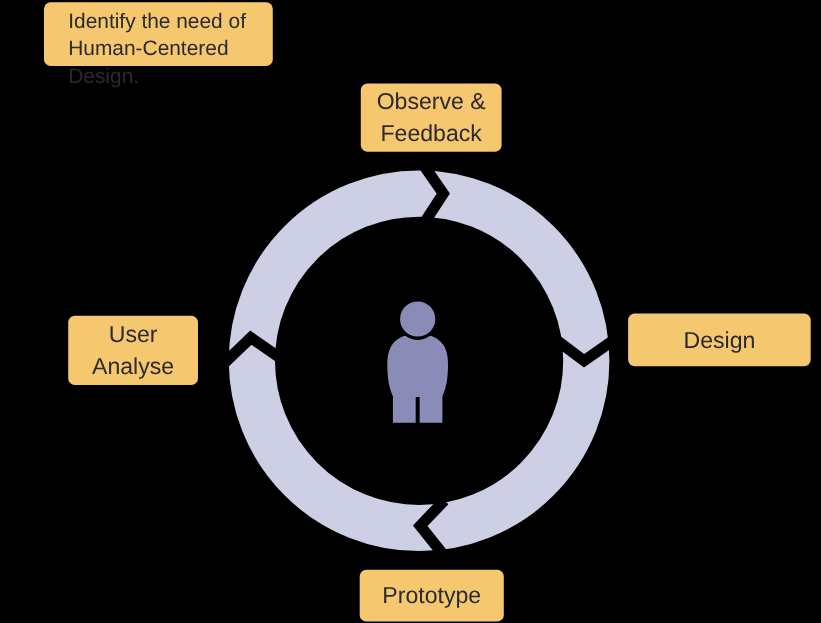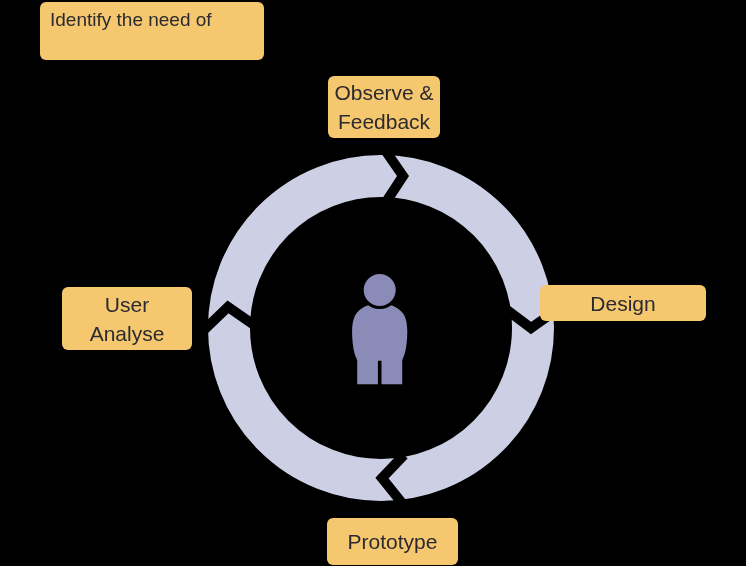--- a/index.html
+++ b/index.html
@@ -20,37 +20,37 @@
   }
   .canvas svg{position:absolute;left:0;top:0;}
   .label-box{
     position:absolute;
     background:var(--box);
     color:var(--box-text);
     border-radius:6px;
     box-sizing:border-box;
   }
   .note-box{
-    left:40px;top:2px;width:224px;height:58px;
+    left:40px;top:2px;width:208px;height:58px;
     font-size:19px;line-height:25px;
-    padding:5px 0 0 10px;
+    padding:5px 0 0 22px;
     text-align:left;
   }
   .stage-box{
     display:flex;
     flex-direction:column;
     align-items:center;
     justify-content:center;
     text-align:center;
     font-size:21px;line-height:29px;
   }
-  .stage-observe{left:328px;top:76px;width:112px;height:62px;}
-  .stage-design{left:540px;top:285px;width:166px;height:36px;}
+  .stage-observe{left:328px;top:76px;width:128px;height:62px;}
+  .stage-design{left:571px;top:285px;width:166px;height:48px;}
   .stage-prototype{left:327px;top:518px;width:131px;height:47px;}
-  .stage-feedback{left:62px;top:287px;width:130px;height:63px;}
+  .stage-feedback{left:62px;top:287px;width:118px;height:63px;}
 </style>
 </head>
 <body>
 
 <div class="canvas">
 
   <svg width="746" height="566" viewBox="0 0 746 566">
 
     <circle cx="381" cy="328" r="152" fill="none" style="stroke:var(--ring);" stroke-width="42"></circle>
 
@@ -73,20 +73,21 @@
                L 402.2 360.2
                C 405.8 353.2 407.1 343.8 407.3 332.6
                C 407.4 324.8 406.2 318.2 403.1 313.6
                C 398.2 306.8 389.9 303.5 379.7 303.5 Z"></path>
       <circle cx="379.7" cy="290" r="17.5" style="fill:var(--person);stroke:var(--bg);" stroke-width="3"></circle>
     </g>
   </svg>
 
   <div class="label-box note-box">
     <div>Identify the need of</div>
+    <div>Human-Centered Design.</div>
   </div>
 
   <div class="label-box stage-box stage-observe">
     <div>Observe &amp;</div>
     <div>Feedback</div>
   </div>
 
   <div class="label-box stage-box stage-design">
     <div>Design</div>
   </div>

